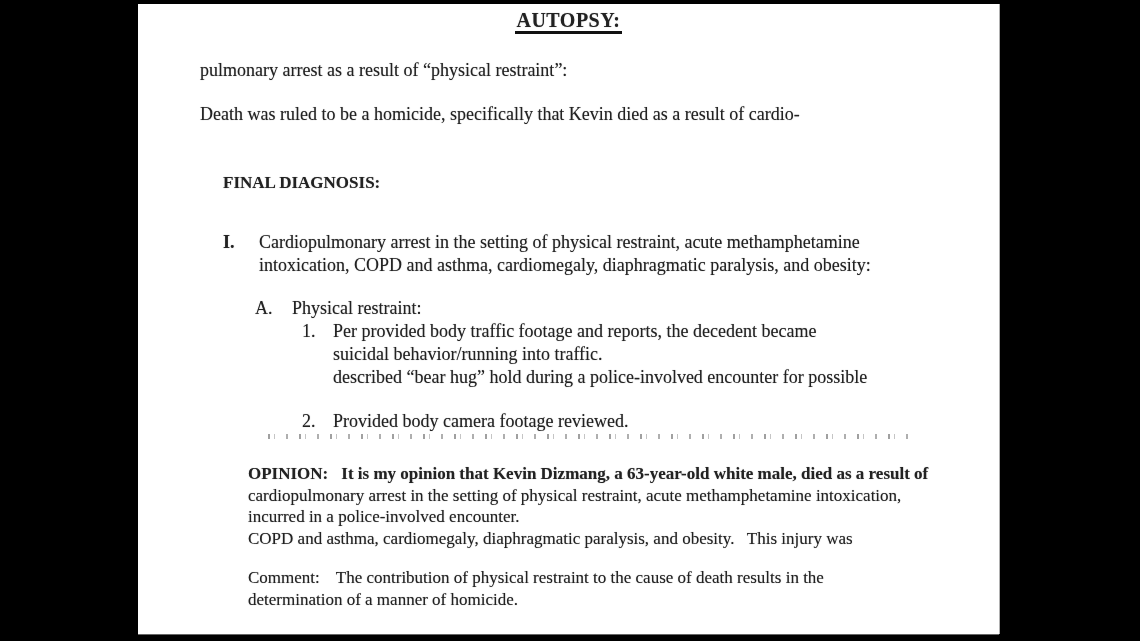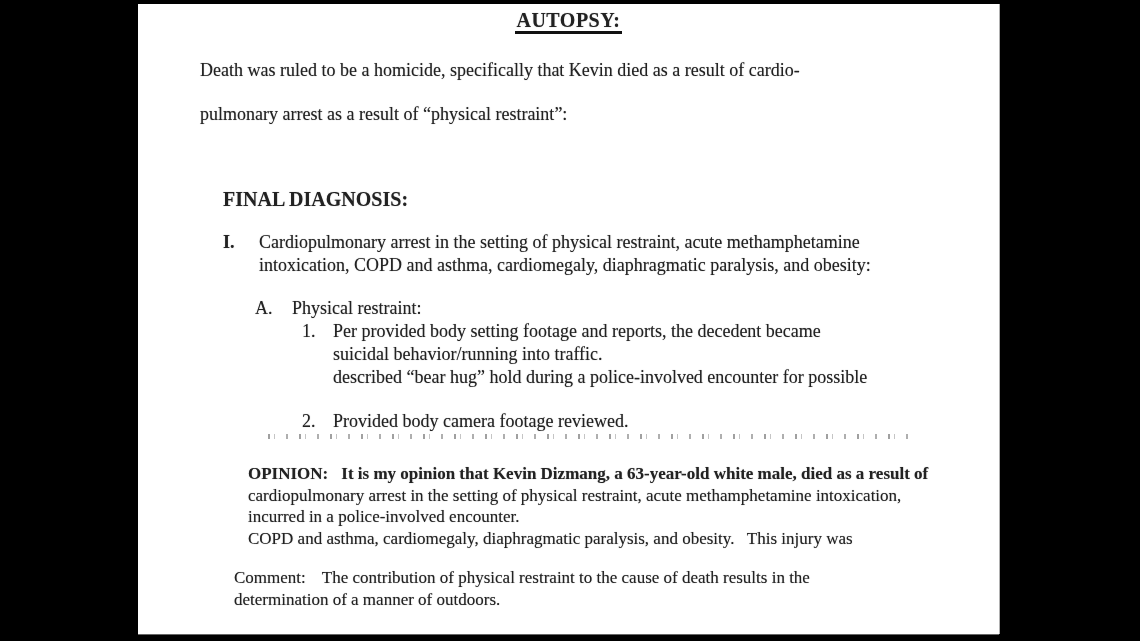--- a/index.html
+++ b/index.html
@@ -52,23 +52,23 @@
   .para31 {
     top: 45px;
     left: 47px;
     font-size: 18px;
     line-height: 43.5px;
   }
   .para31 .line.cont { margin-left: 15px; }
 
   
   .final-diagnosis {
-    top: 184px;
+    top: 168px;
     left: 85px;
-    font-size: 20px;
+    font-size: 17px;
     font-weight: bold;
     line-height: 22px;
   }
 
   
   .item-roman { top: 227px; left: 85px; font-size: 18px; line-height: 23px; }
   .item-roman .label { position: absolute; left: 0; top: 0; font-weight: bold; }
   .item-roman .body { margin-left: 36px; }
 
   
@@ -95,36 +95,36 @@
     filter: blur(0.6px);
     opacity: .75;
   }
 
   
   .opinion { top: 459px; left: 110px; font-size: 17px; line-height: 21.7px; width: 720px; }
   .opinion .label { font-weight: bold; }
   .opinion .after-label { display: inline-block; margin-left: 13px; font-weight: bold; }
 
   
-  .comment { top: 563px; left: 96px; font-size: 17px; line-height: 22px; width: 720px; }
+  .comment { top: 563px; left: 110px; font-size: 17px; line-height: 22px; width: 720px; }
   .comment .after-label { display: inline-block; margin-left: 16px; }
 </style>
 </head>
 <body>
 
 <div class="frame">
   <div class="page">
 
     <div class="abs heading">
       <span class="underline">AUTOPSY:</span>
     </div>
 
     <div class="abs para31">
+      <div class="line cont">pulmonary arrest as a result of “physical restraint”:</div>
       <div class="line cont">Death was ruled to be a homicide, specifically that Kevin died as a result of cardio-</div>
-      <div class="line cont">pulmonary arrest as a result of “physical restraint”:</div>
     </div>
 
     <div class="abs final-diagnosis">FINAL DIAGNOSIS:</div>
 
     <div class="abs item-roman">
       <span class="label">I.</span>
       <div class="body">
         <div class="line">Cardiopulmonary arrest in the setting of physical restraint, acute methamphetamine</div>
         <div class="line">intoxication, COPD and asthma, cardiomegaly, diaphragmatic paralysis, and obesity:</div>
       </div>
@@ -133,21 +133,21 @@
     <div class="abs item-letter">
       <span class="label">A.</span>
       <div class="body">
         <div class="line">Physical restraint:</div>
       </div>
     </div>
 
     <div class="abs item-num1">
       <span class="label">1.</span>
       <div class="body">
-        <div class="line">Per provided body setting footage and reports, the decedent became</div>
+        <div class="line">Per provided body traffic footage and reports, the decedent became</div>
         <div class="line">suicidal behavior/running into traffic.</div>
         <div class="line">described “bear hug” hold during a police-involved encounter for possible</div>
       </div>
     </div>
 
     <div class="abs item-num2">
       <span class="label">2.</span>
       <div class="body">
         <div class="line">Provided body camera footage reviewed.</div>
       </div>
@@ -157,17 +157,17 @@
 
     <div class="abs opinion">
       <div class="line"><span class="label">OPINION:</span><span class="after-label">It is my opinion that Kevin Dizmang, a 63-year-old white male, died as a result of</span></div>
       <div class="line">cardiopulmonary arrest in the setting of physical restraint, acute methamphetamine intoxication,</div>
       <div class="line">incurred in a police-involved encounter.</div>
       <div class="line">COPD and asthma, cardiomegaly, diaphragmatic paralysis, and obesity.   This injury was</div>
     </div>
 
     <div class="abs comment">
       <div class="line"><span class="label-plain">Comment:</span><span class="after-label">The contribution of physical restraint to the cause of death results in the</span></div>
-      <div class="line">determination of a manner of outdoors.</div>
+      <div class="line">determination of a manner of homicide.</div>
     </div>
 
   </div>
 </div>
 
 </body></html>

